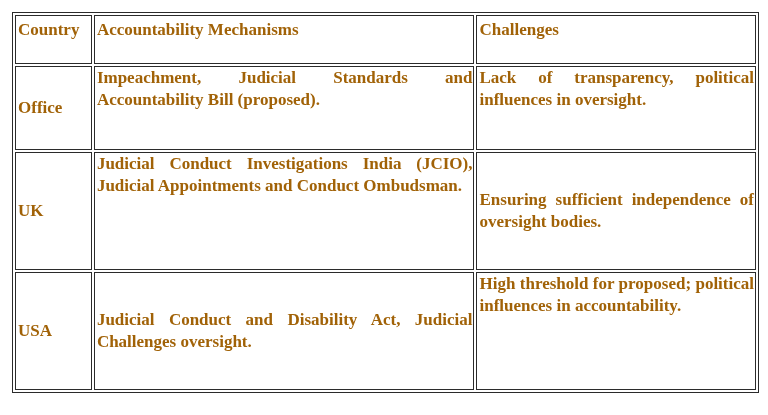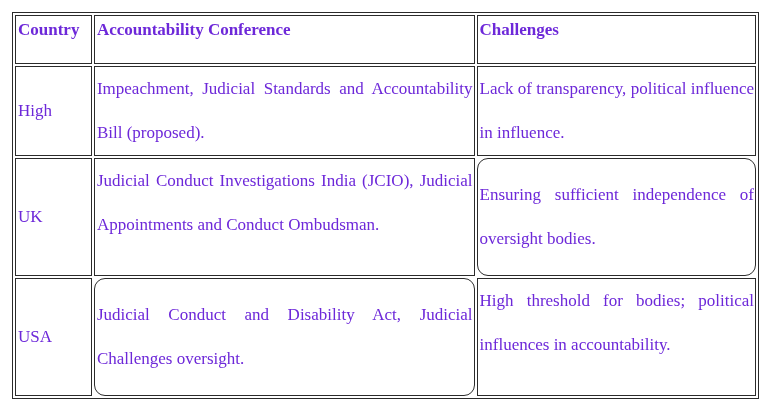--- a/index.html
+++ b/index.html
@@ -5,62 +5,62 @@
   html, body { margin: 0; padding: 0; background: #ffffff; }
   body { width: 768px; height: 415px; position: relative; overflow: hidden; }
   .tbl {
     position: absolute; left: 12px; top: 12px;
     width: 747px;
     border: 1px solid #2b2b2b;
     border-collapse: separate;
     border-spacing: 2px;
     font-family: "Liberation Serif", "DejaVu Serif", serif;
     font-size: 17px;
-    color: #6d28d9;
+    color: #a16207;
     box-sizing: border-box;
   }
   .tbl td, .tbl th {
     border: 1px solid #2b2b2b;
     padding: 0 1px 0 2px;
-    line-height: 44px;
+    line-height: 22px;
     text-align: justify;
     text-align-last: left;
-    font-weight: normal;
+    font-weight: bold;
   }
   .tbl th { font-weight: bold; vertical-align: top; text-align: left; line-height: 28px; }
   .c1 { width: 72px; }
   .c2 { width: 378px; }
   .c3 { width: 276px; margin-top: 9px; }
   .r1 { height: 49px; }
   .r2 { height: 84px; }
   .r3 { height: 118px; }
   .r4 { height: 118px; }
   .country { font-weight: bold; vertical-align: middle; text-align: left; }
   .top { vertical-align: top; }
-  .mid { vertical-align: middle; border-radius: 11px; }
+  .mid { vertical-align: middle; }
 </style>
 </head>
 <body>
 
 <table class="tbl">
   <tbody>
       <tr class="r1">
     <th class="c1">Country</th>
-    <th class="c2">Accountability Conference</th>
+    <th class="c2">Accountability Mechanisms</th>
     <th class="c3">Challenges</th>
   </tr>
   <tr class="r2">
-    <td class="c1 country">High</td>
+    <td class="c1 country">Office</td>
     <td class="c2 top">Impeachment, Judicial Standards and Accountability Bill (proposed).</td>
-    <td class="c3 top">Lack of transparency, political influence in influence.</td>
+    <td class="c3 top">Lack of transparency, political influences in oversight.</td>
   </tr>
   <tr class="r3">
     <td class="c1 country">UK</td>
     <td class="c2 top">Judicial Conduct Investigations India (JCIO), Judicial Appointments and Conduct Ombudsman.</td>
     <td class="c3 mid">Ensuring sufficient independence of oversight bodies.</td>
   </tr>
   <tr class="r4">
     <td class="c1 country">USA</td>
     <td class="c2 mid">Judicial Conduct and Disability Act, Judicial Challenges oversight.</td>
-    <td class="c3 top">High threshold for bodies; political influences in accountability.</td>
+    <td class="c3 top">High threshold for proposed; political influences in accountability.</td>
   </tr>
 </tbody>
   </table>
 
 </body></html>

